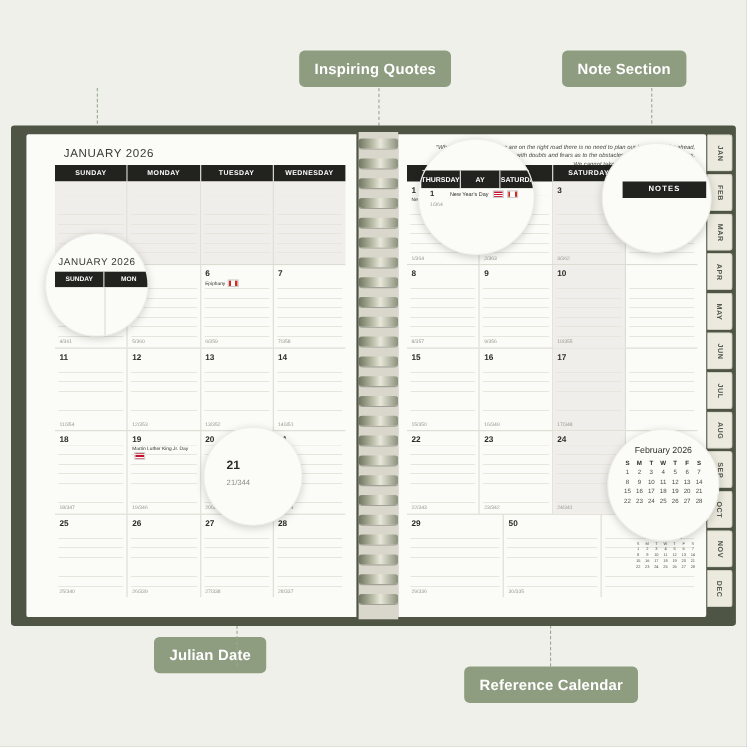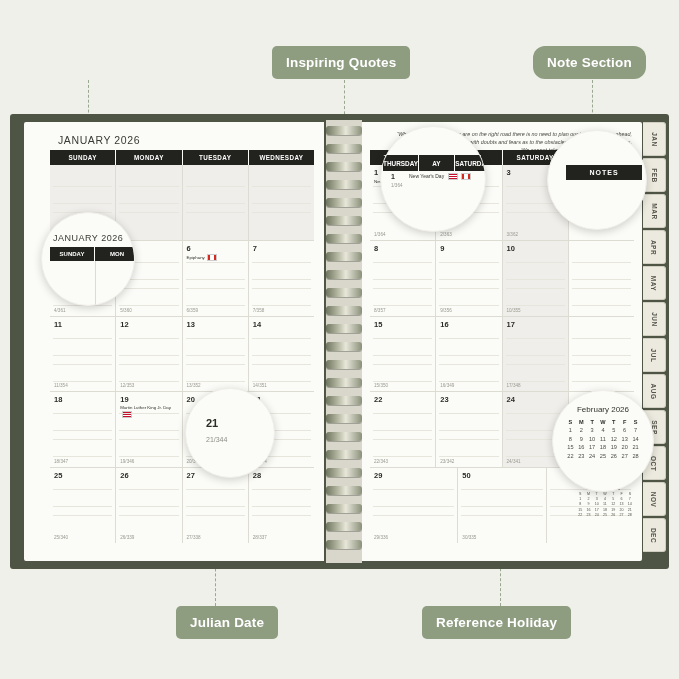--- a/index.html
+++ b/index.html
@@ -19,22 +19,22 @@
     color:#ffffff;
     font-size:13.5px;
     font-weight:700;
     border-radius:5px;
     padding:9px 14px;
     white-space:nowrap;
     letter-spacing:.2px;
   }
   .chip-holiday{left:18px;top:46px;}
   .chip-quotes{left:272px;top:46px;}
-  .chip-note{left:533px;top:46px;border-radius:12px;}
-  .chip-julian{left:140px;top:606px;margin-left:36px;}
+  .chip-note{left:511px;top:46px;}
+  .chip-julian{left:140px;top:579px;}
   .chip-ref{left:422px;top:606px;}
 
   .dash{position:absolute;border-left:1.4px dashed #9aa891;}
 
   
   .book{
     position:absolute;left:10px;top:114px;width:659px;height:455px;
     background:#4f5545;
     border-radius:3px;
   }
@@ -126,21 +126,21 @@
   .mr-tbl td.h{font-weight:700;color:#2c2c26;}
 </style>
 </head>
 <body>
 
 <div class="stage">
 
   <div class="chip chip-quotes">Inspiring Quotes</div>
   <div class="chip chip-note">Note Section</div>
   <div class="chip chip-julian">Julian Date</div>
-  <div class="chip chip-ref">Reference Holiday</div>
+  <div class="chip chip-ref">Reference Calendar</div>
 
   <div class="dash" style="left:88px;top:80px;height:136px;"></div>
   <div class="dash" style="left:344px;top:80px;height:50px;"></div>
   <div class="dash" style="left:592px;top:80px;height:52px;"></div>
   <div class="dash" style="left:215px;top:470px;height:136px;"></div>
   <div class="dash" style="left:500px;top:484px;height:122px;"></div>
 
   <div class="book">
 
     <div class="page page-left">

